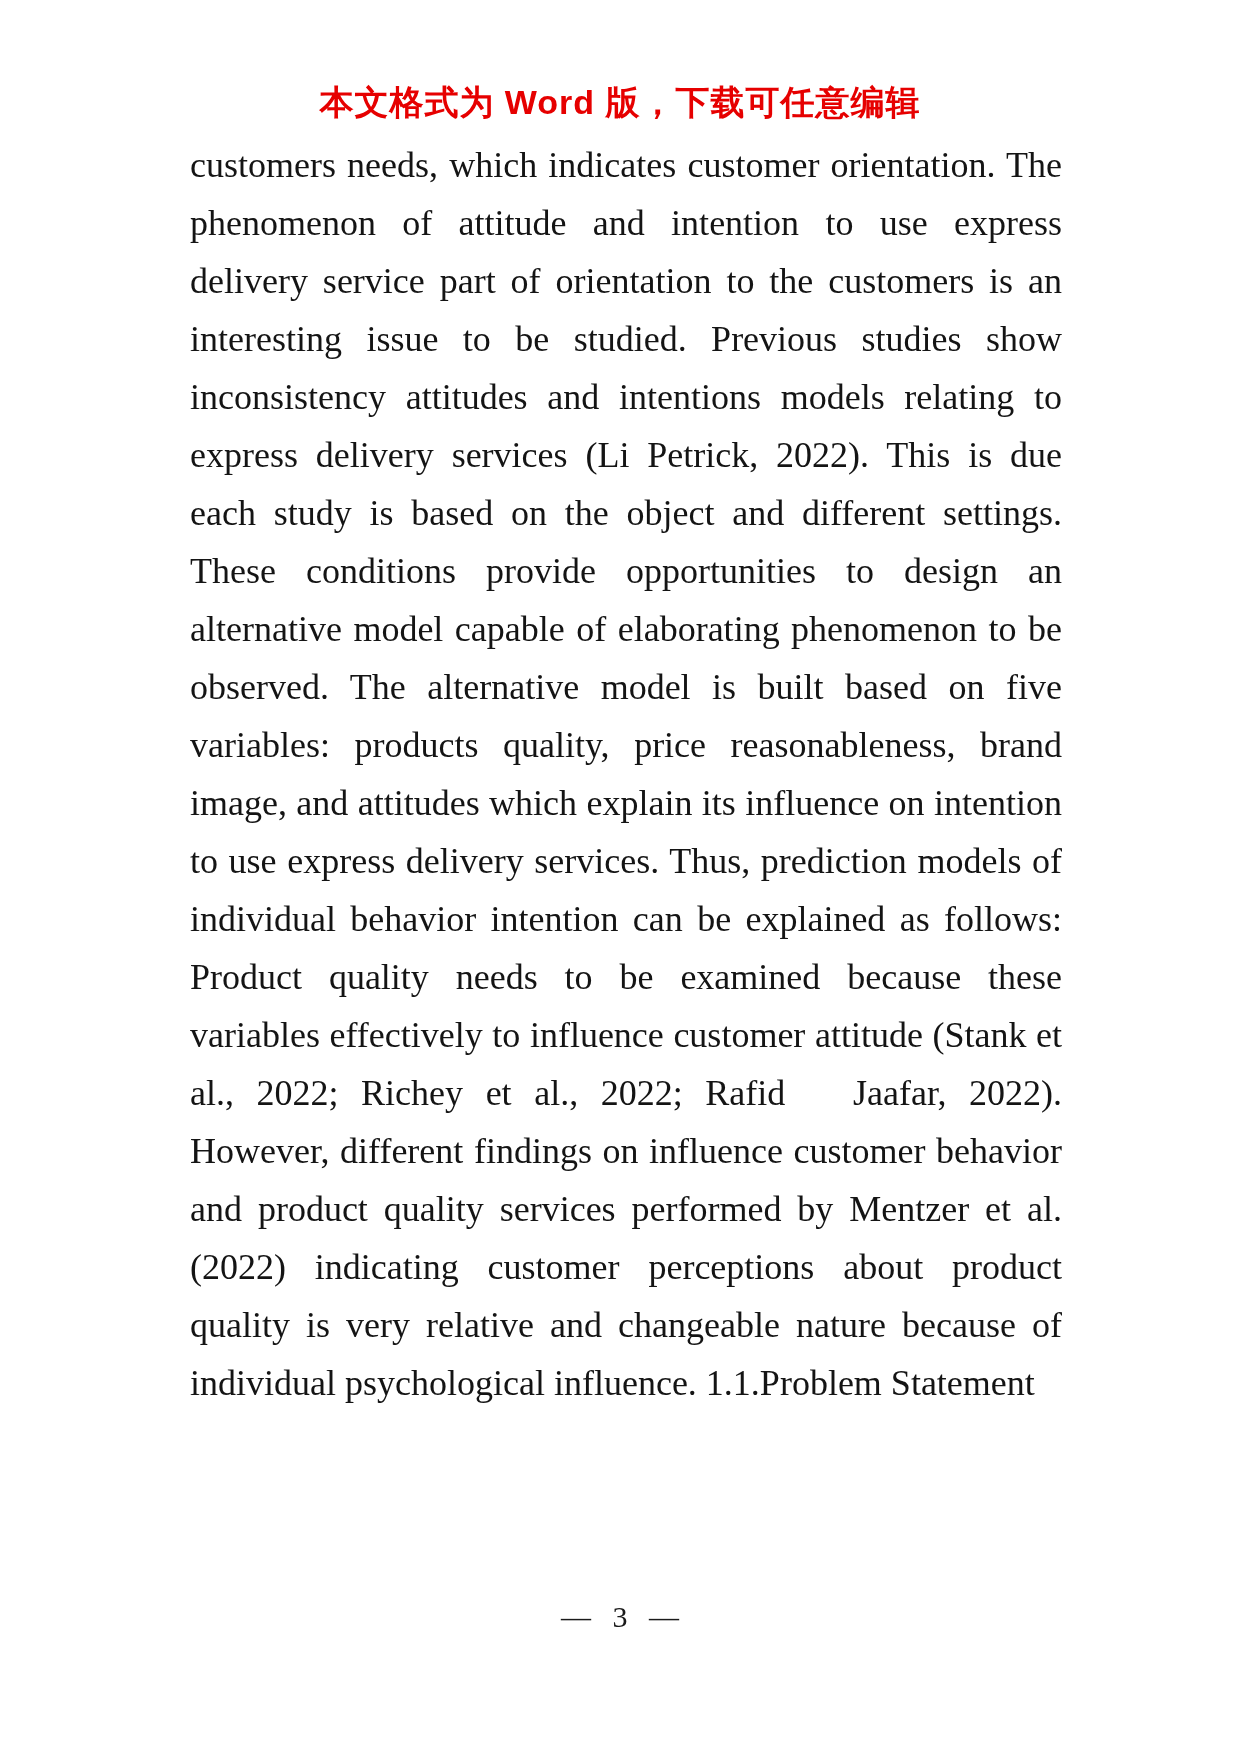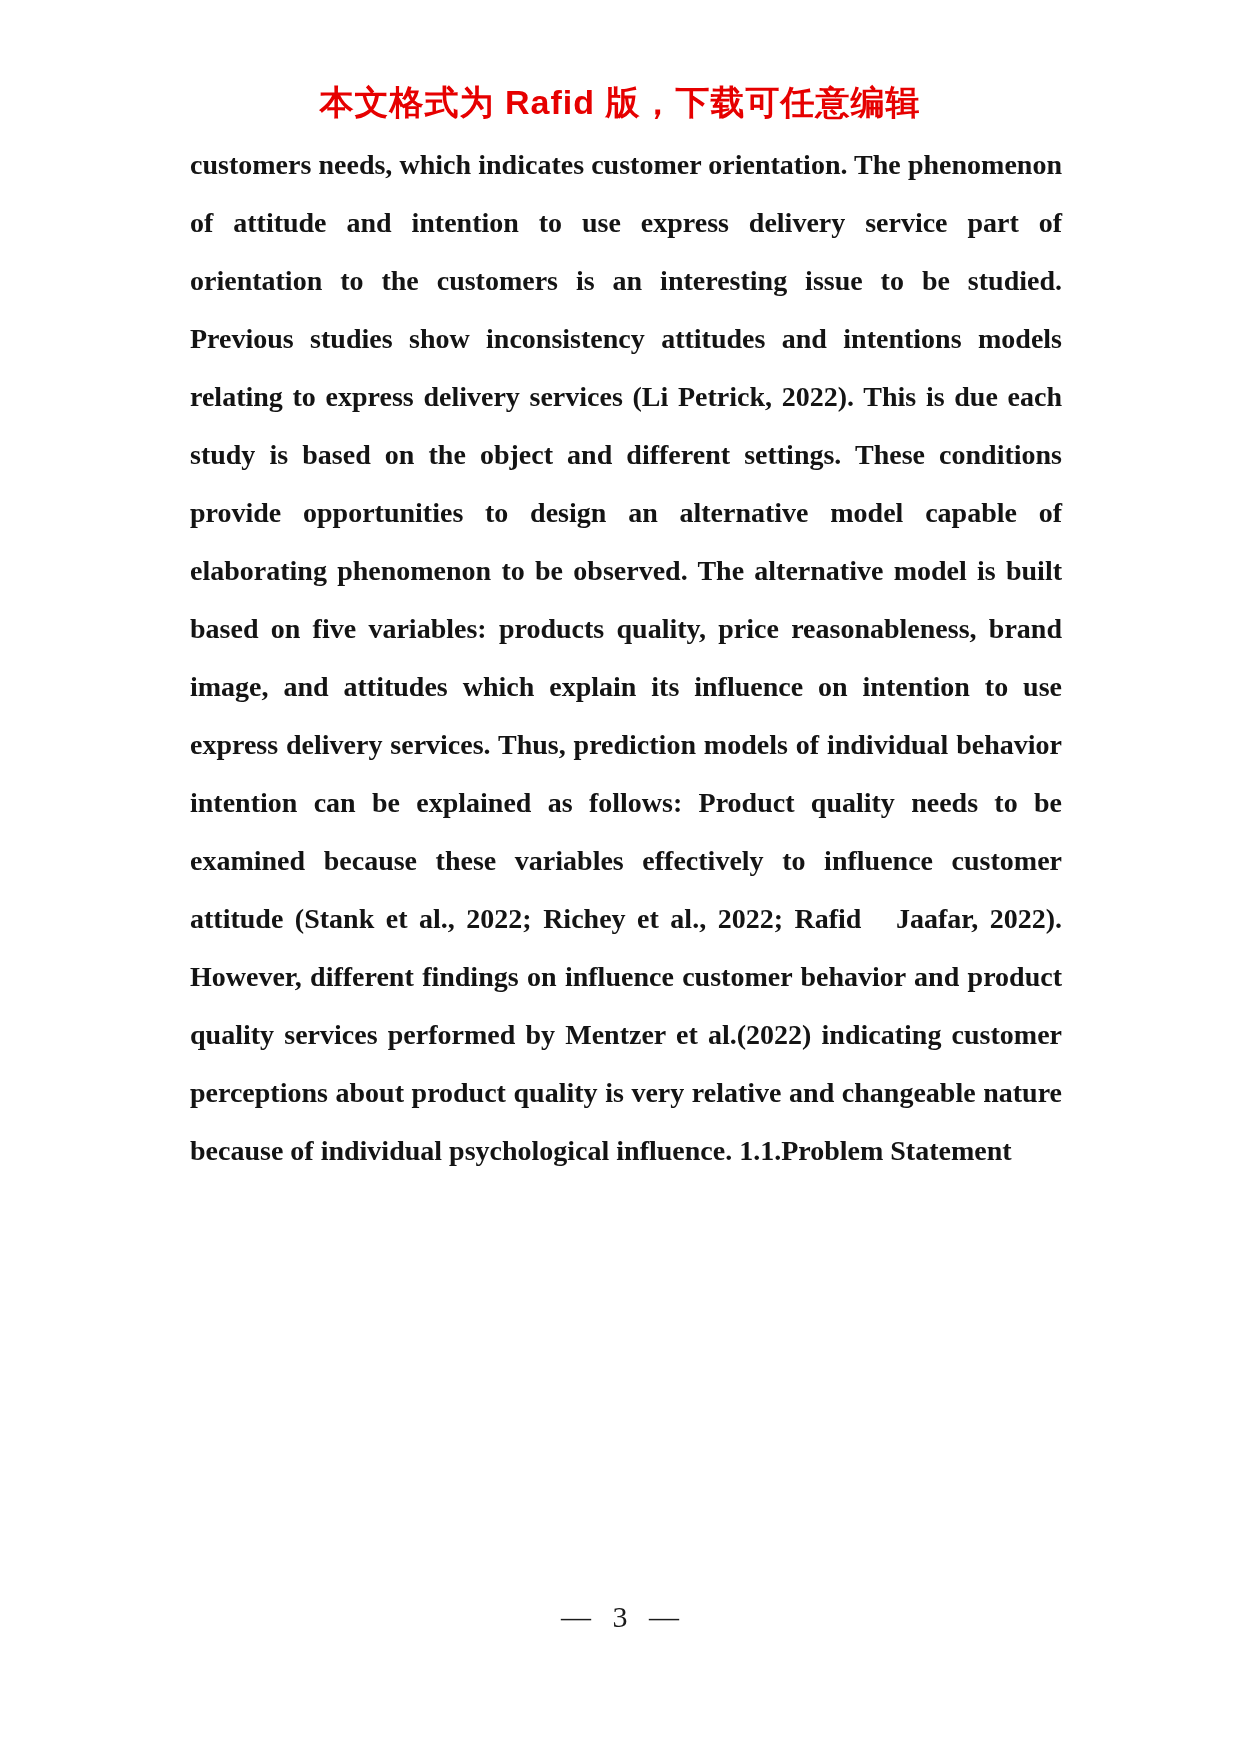--- a/index.html
+++ b/index.html
@@ -24,25 +24,24 @@
     font-weight: bold;
     font-size: 34px;
     letter-spacing: 1px;
   }
   .body-text {
     position: absolute;
     top: 136px;
     left: 190px;
     width: 872px;
     font-family: "Liberation Serif", "DejaVu Serif", serif;
-    font-size: 28px;
+    font-size: 36px;
     line-height: 58px;
     color: #141414;
     text-align: justify;
-    font-weight: bold;
   }
   .body-text p {
     margin: 0;
     padding: 0;
   }
   .body-text p.indent {
     text-indent: 62px;
   }
   .footer-pagenum {
     position: absolute;
@@ -54,21 +53,21 @@
     font-size: 30px;
     color: #1a1a1a;
     word-spacing: 14px;
   }
 </style>
 </head>
 <body>
 
 <div class="page">
 
-  <div class="header-notice" style="color: rgb(230, 0, 0);">本文格式为 Rafid 版，下载可任意编辑</div>
+  <div class="header-notice" style="color: rgb(230, 0, 0);">本文格式为 Word 版，下载可任意编辑</div>
 
   <div class="body-text">
     <p class="para">customers needs, which indicates customer orientation. The phenomenon of attitude and intention to use express delivery service part of orientation to the customers is an interesting issue to be studied. Previous studies show inconsistency attitudes and intentions models relating to express delivery services (Li Petrick, 2022). This is due each study is based on the object and different settings. These conditions provide opportunities to design an alternative model capable of elaborating phenomenon to be observed. The alternative model is built based on five variables: products quality, price reasonableness, brand image, and attitudes which explain its influence on intention to use express delivery services. Thus, prediction models of individual behavior intention can be explained as follows: Product quality needs to be examined because these variables effectively to influence customer attitude (Stank et al., 2022; Richey et al., 2022; Rafid &nbsp; Jaafar, 2022). However, different findings on influence customer behavior and product quality services performed by Mentzer et al.(2022) indicating customer perceptions about product quality is very relative and changeable nature because of individual psychological influence. 1.1.Problem Statement</p>
   </div>
 
   <div class="footer-pagenum">— 3 —</div>
 
 </div>
 
 </body></html>

